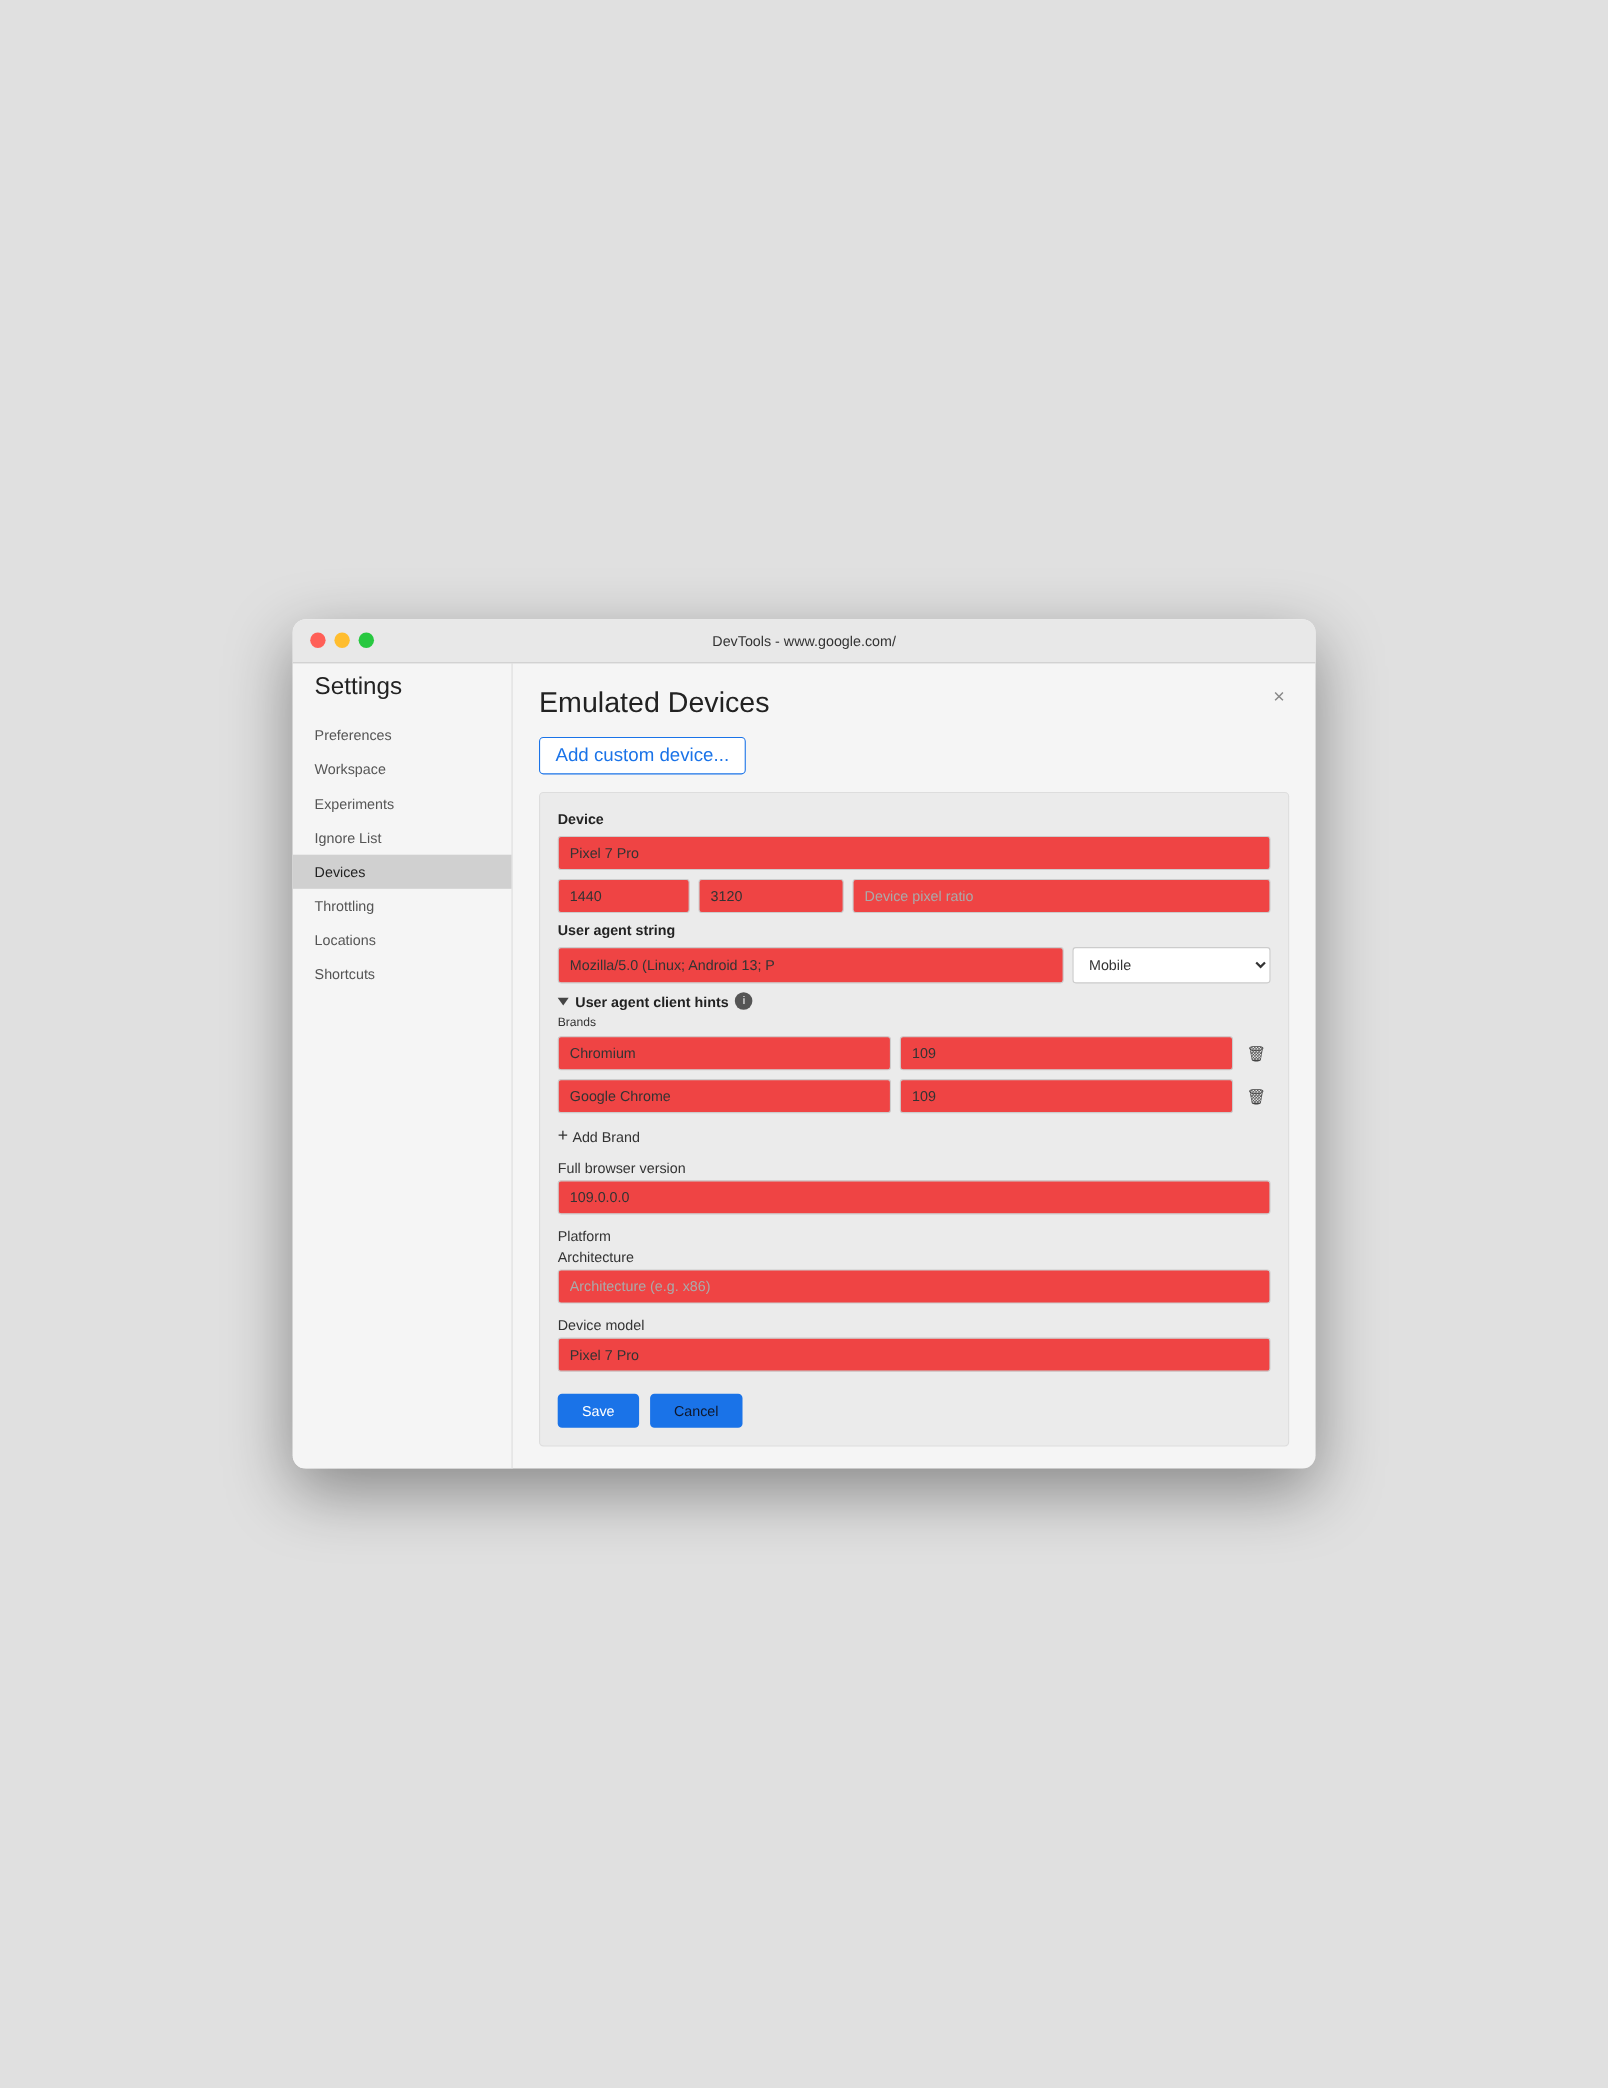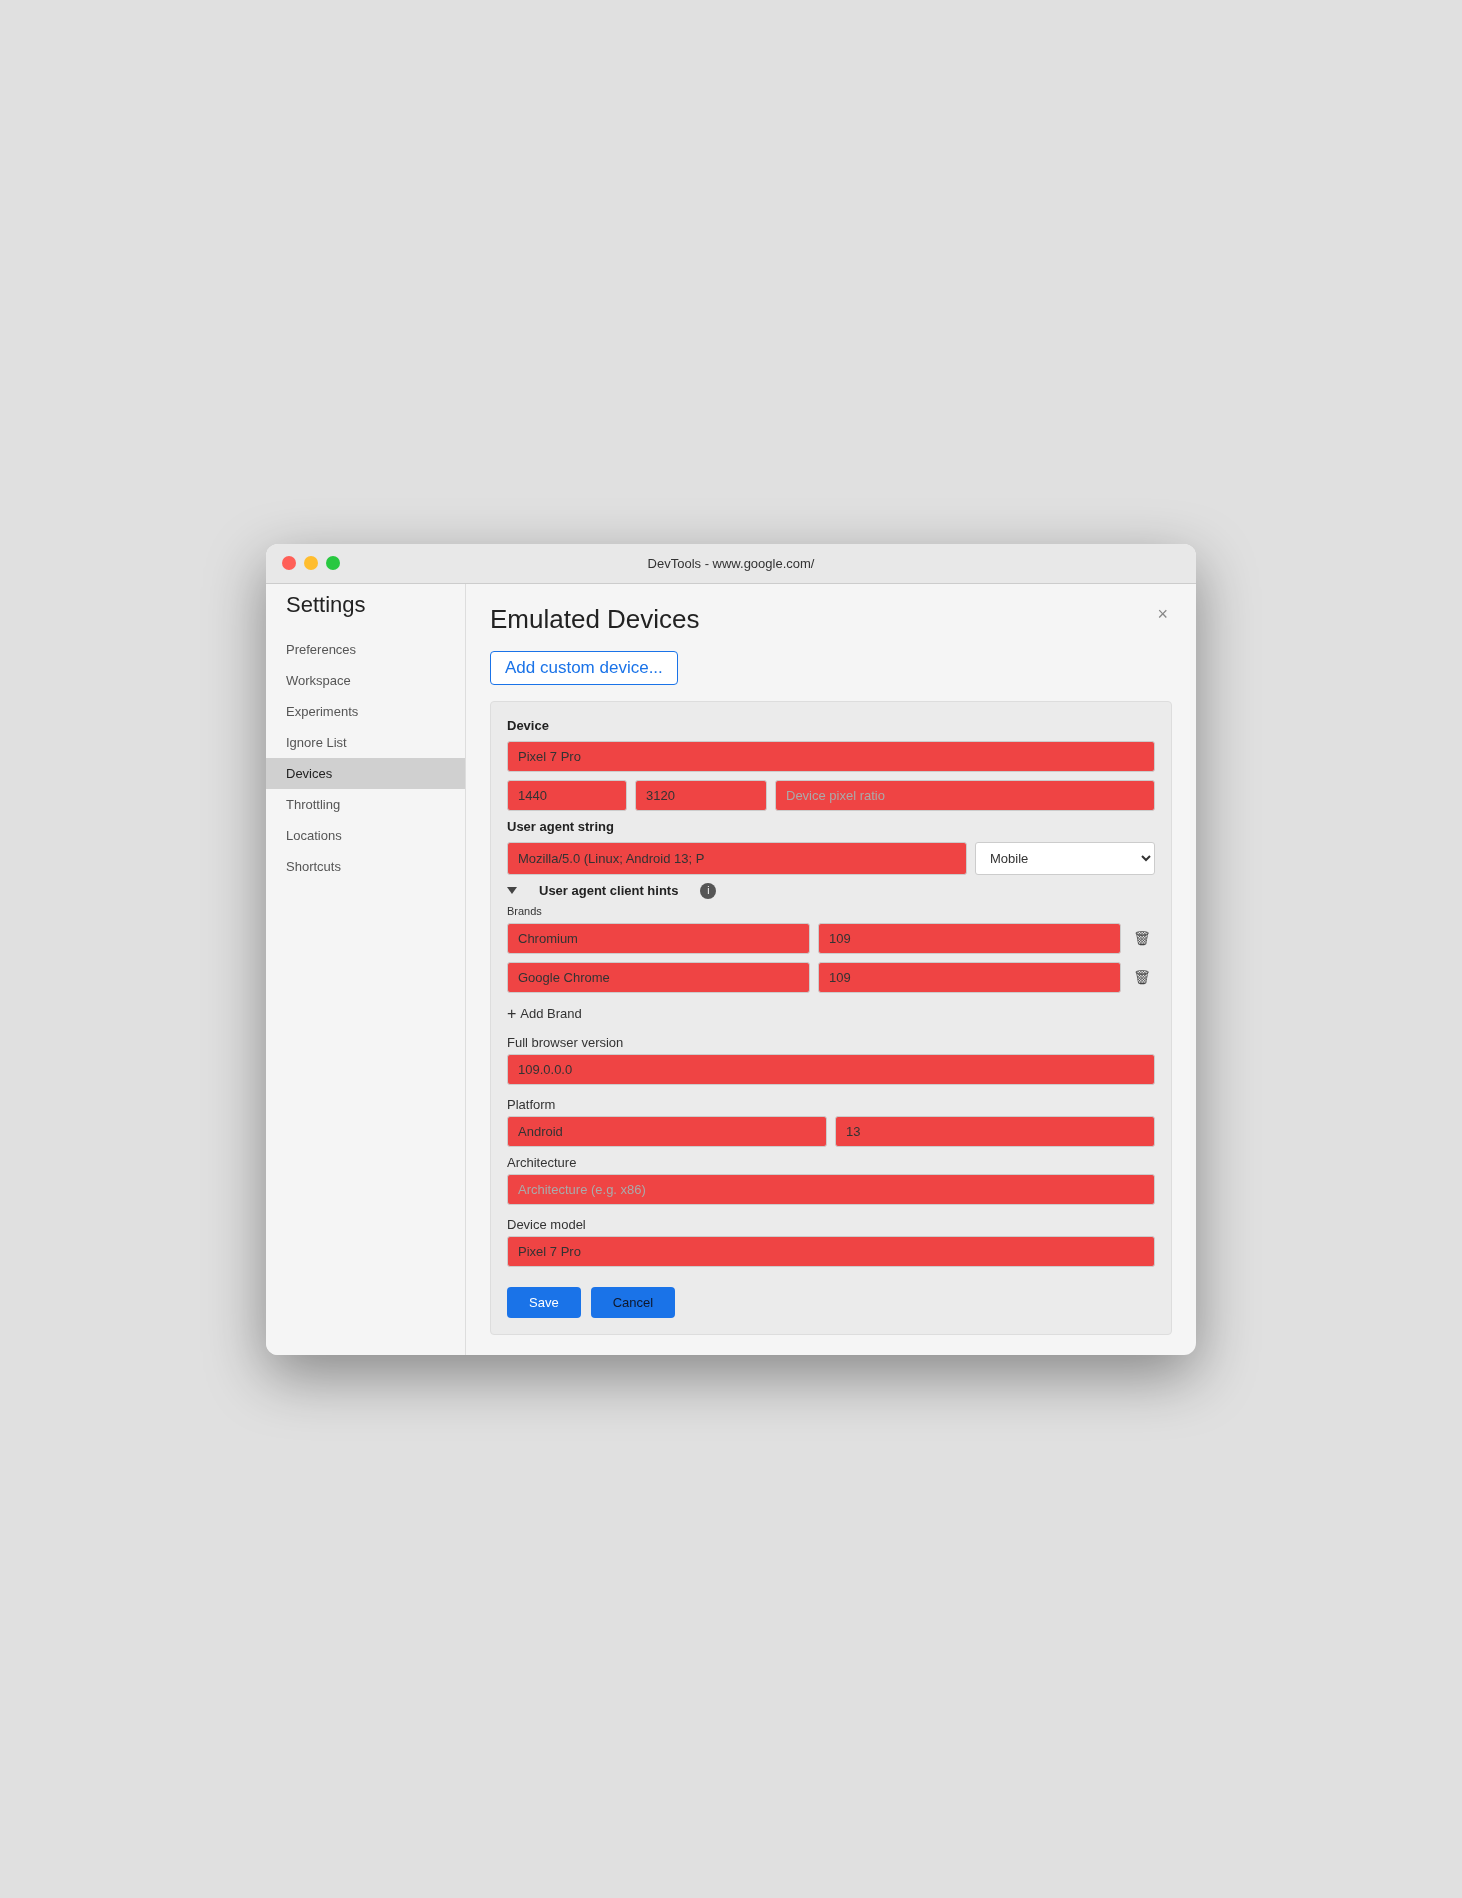--- a/index.html
+++ b/index.html
@@ -158,21 +158,21 @@
       font-size: 13px;
       background: white;
       color: #333;
       outline: none;
       appearance: auto;
       width: 180px;
     }
     .hints-header {
       display: flex;
       align-items: center;
-      gap: 22px;
+      gap: 6px;
       margin-bottom: 6px;
     }
     .hints-title {
       font-size: 13px;
       font-weight: 700;
       color: #222;
     }
     .info-icon {
       width: 16px;
       height: 16px;
@@ -363,24 +363,20 @@
 
         <button class="add-brand-btn">
           <span class="plus-icon">+</span>
           <span>Add Brand</span>
         </button>
 
         <div class="sub-label">Full browser version</div>
         <input class="input-field" type="text" value="109.0.0.0" style="">
 
         <div class="sub-label">Platform</div>
-        <div class="platform-row">
-          <input class="input-field flex-1" type="text" value="Android" style="">
-          <input class="input-field flex-1" type="text" value="13" style="">
-        </div>
 
         <div class="sub-label">Architecture</div>
         <input class="input-field" type="text" placeholder="Architecture (e.g. x86)" style="">
 
         <div class="sub-label">Device model</div>
         <input class="input-field" type="text" value="Pixel 7 Pro" style="">
 
         <div class="actions">
           <button class="btn-save">Save</button>
           <button class="btn-cancel">Cancel</button>

